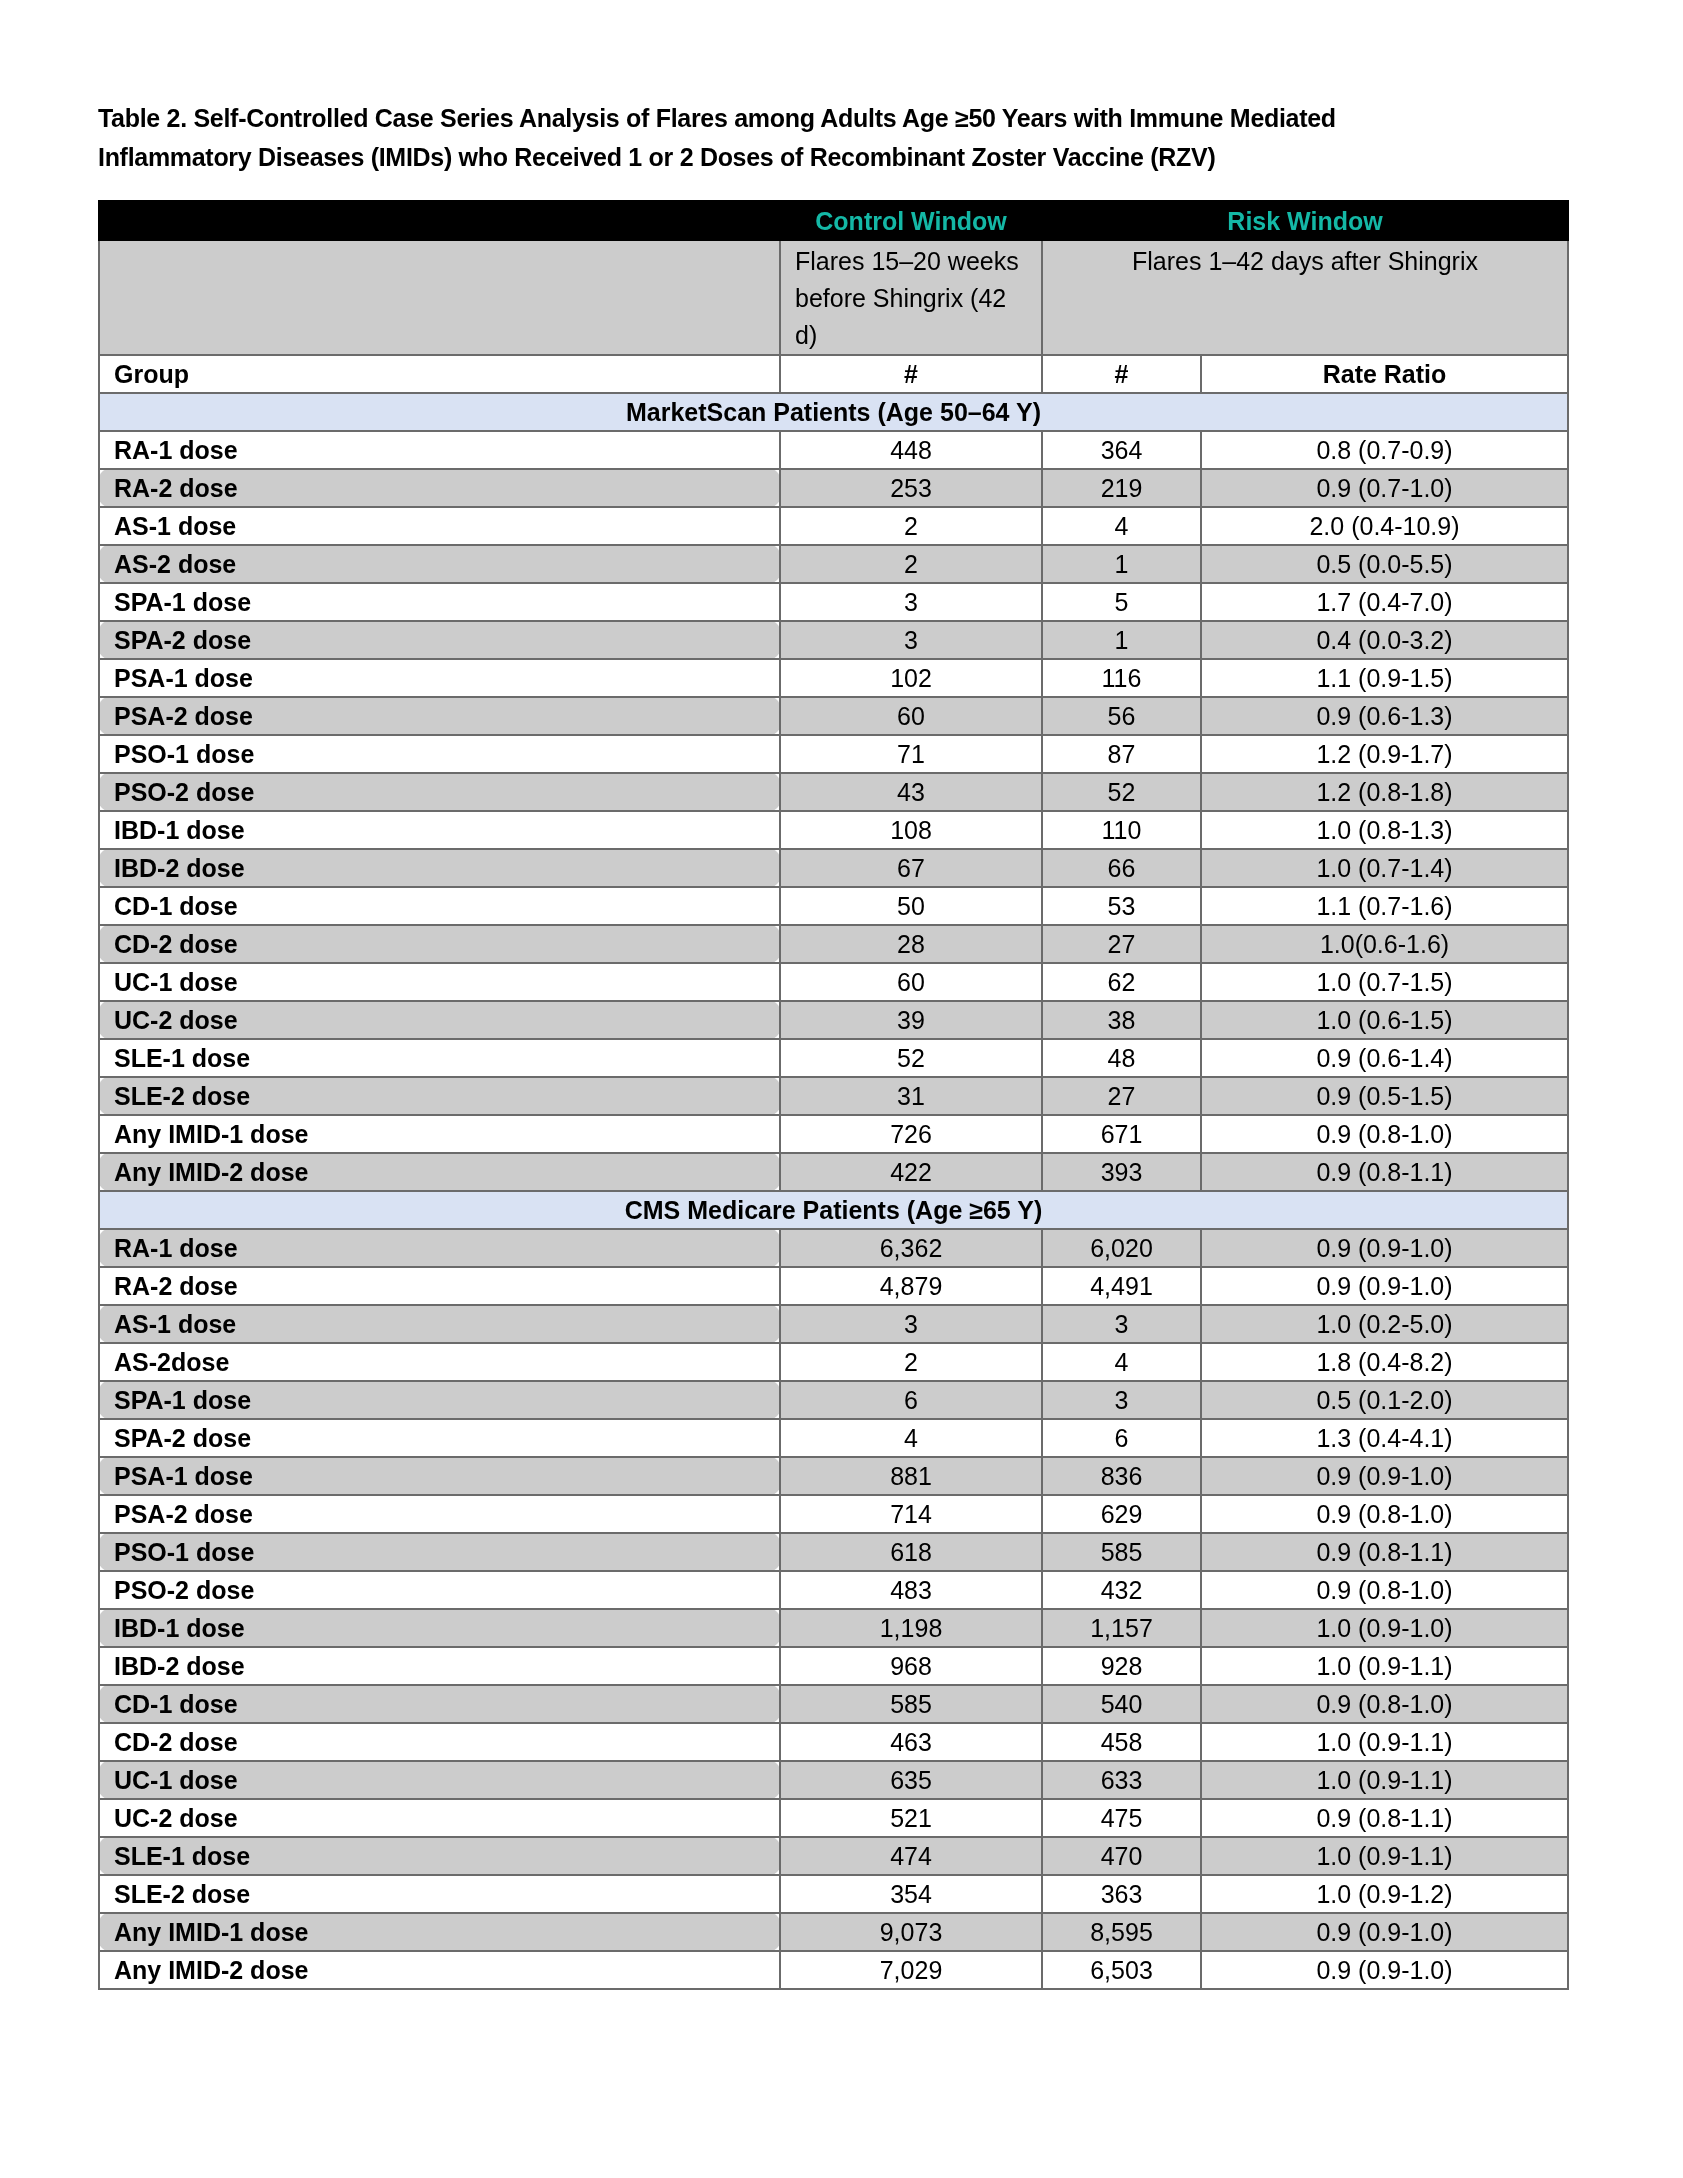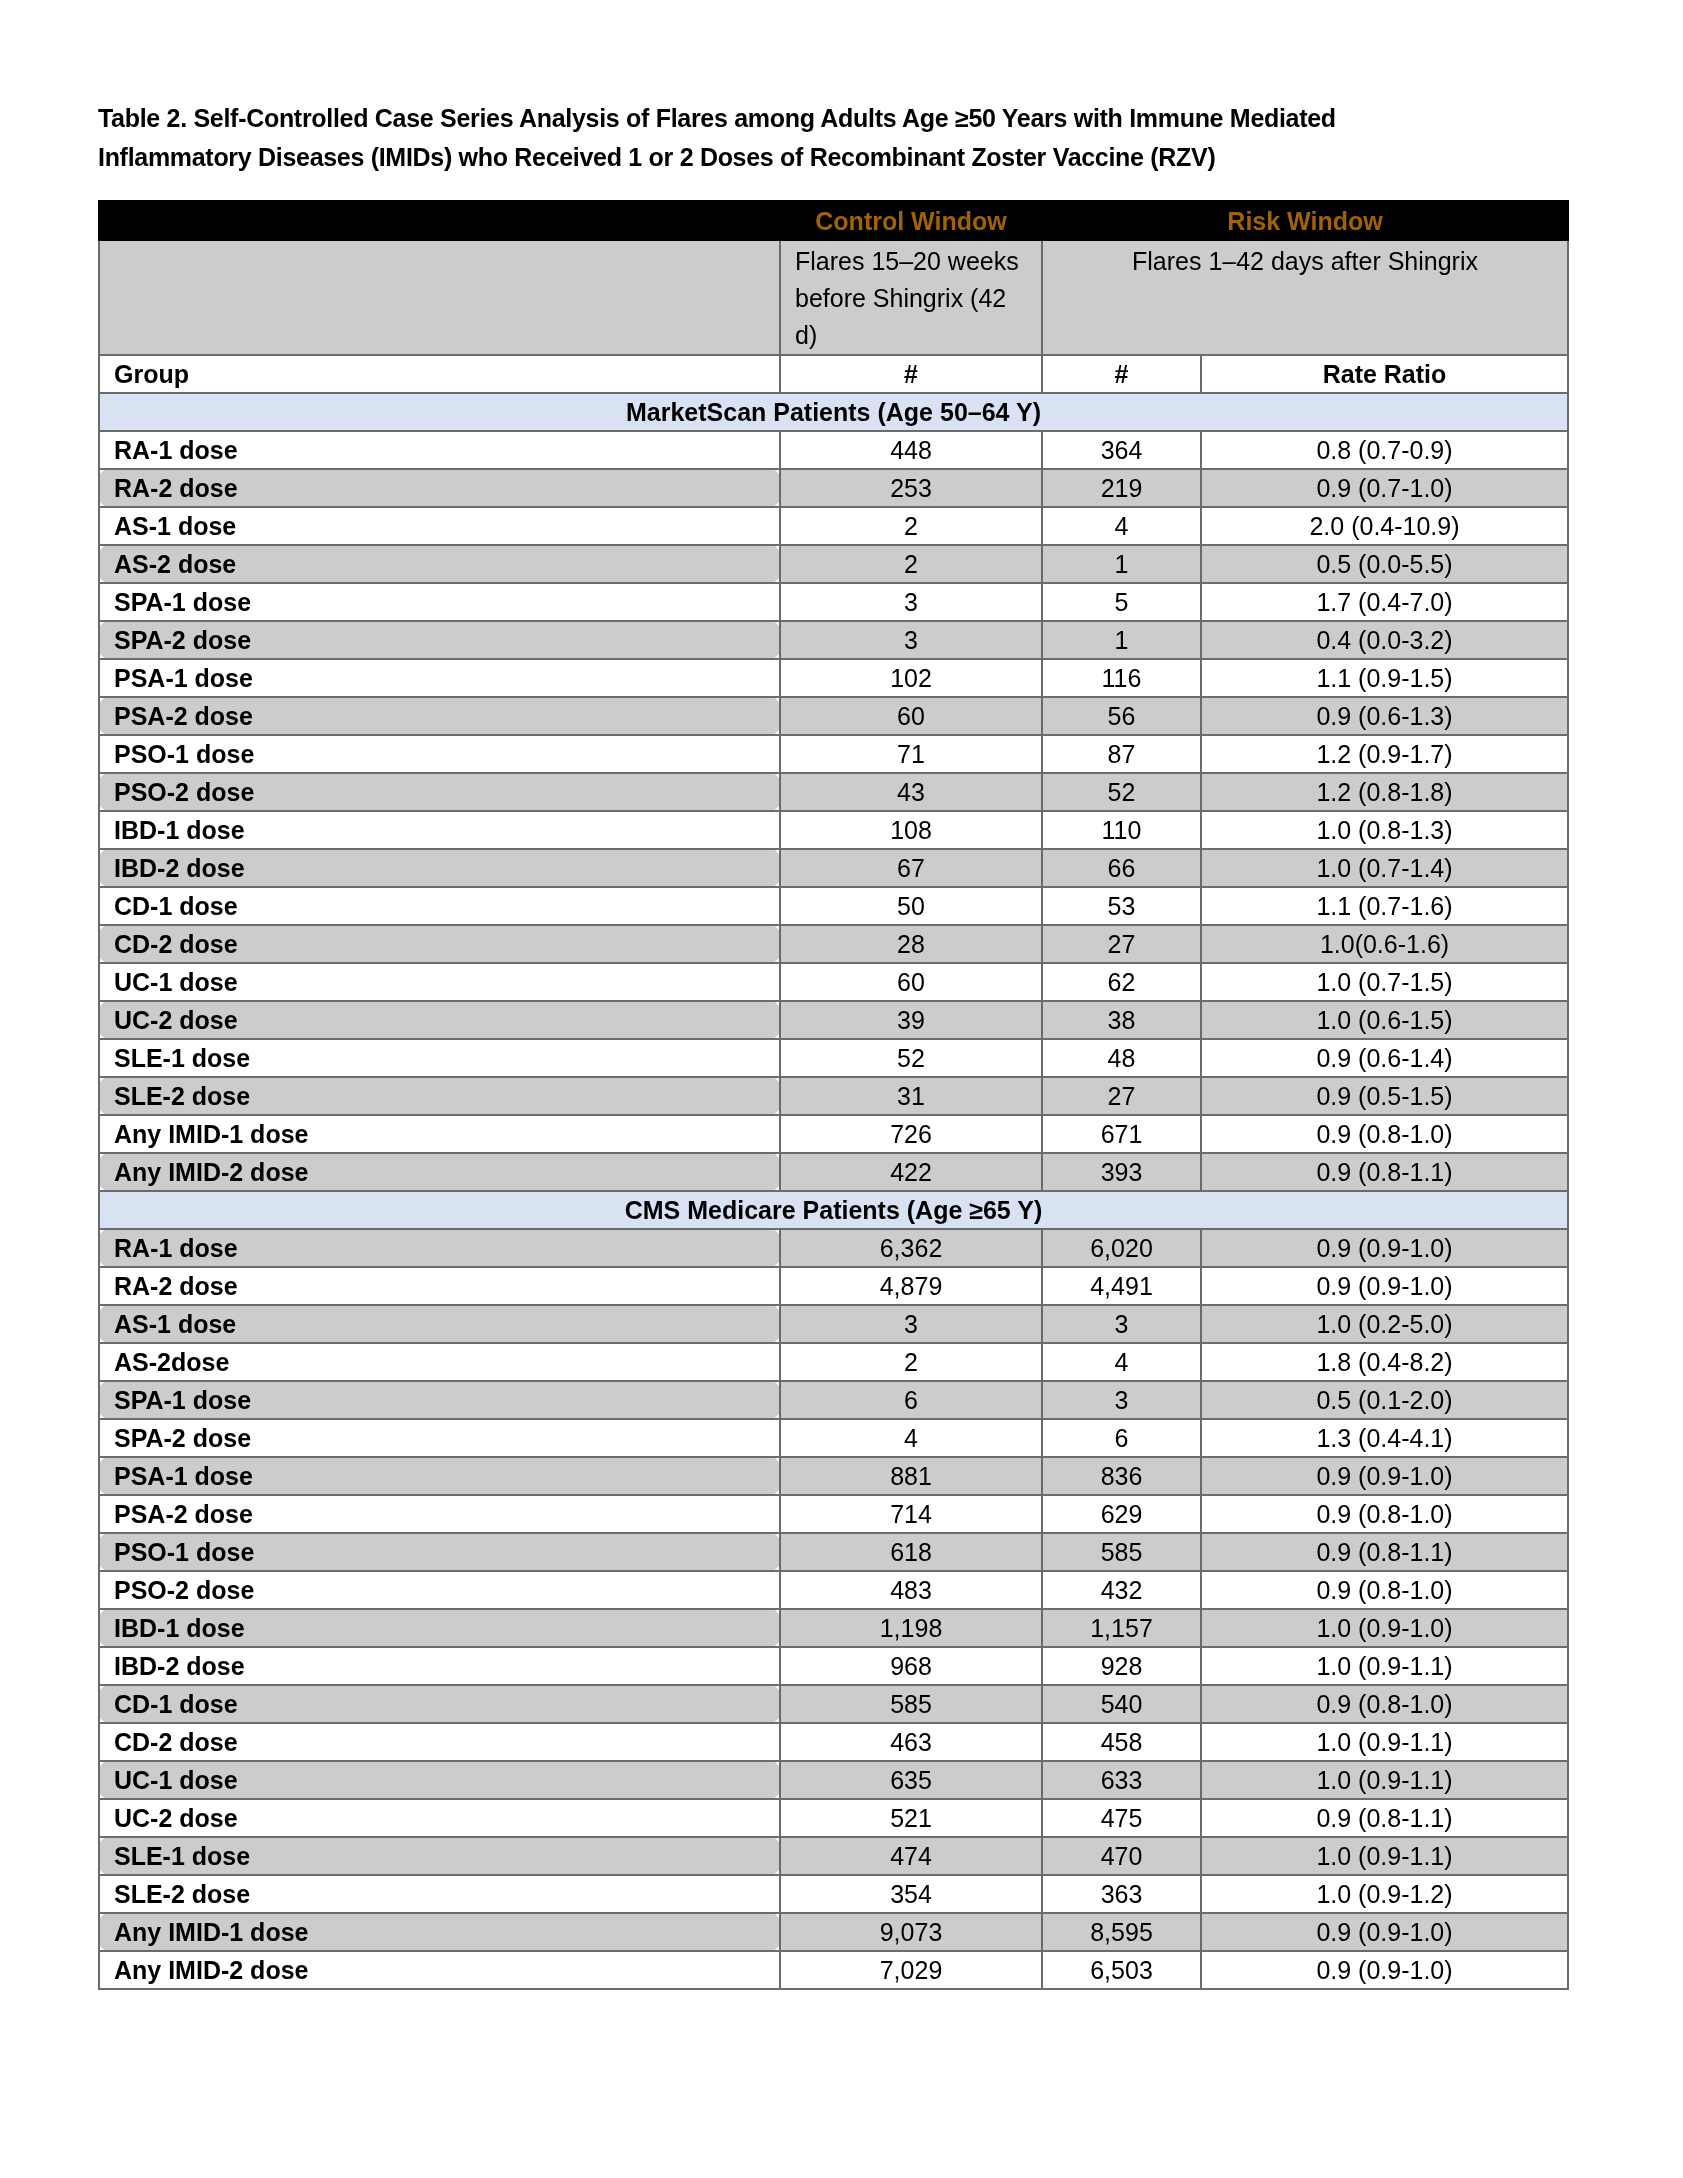--- a/index.html
+++ b/index.html
@@ -1,21 +1,21 @@
 <!DOCTYPE html>
 <html><head>
 <meta charset="utf-8">
 <style>
   html, body { margin: 0; padding: 0; background: #ffffff; }
   body { width: 1683px; height: 2178px; position: relative; font-family: "Liberation Sans", sans-serif; color: #000; }
   .title { position: absolute; left: 98px; top: 99px; width: 1465px; font-size: 25px; font-weight: bold; line-height: 39px; letter-spacing: -0.3px; }
   table { position: absolute; left: 98px; top: 200px; width: 1470px; border-collapse: collapse; table-layout: fixed; font-size: 25px; }
   col.c1 { width: 681px; } col.c2 { width: 262px; } col.c3 { width: 159px; } col.c4 { width: 367px; }
   td, th { border: 2.5px solid #6b6b6b; padding: 0 14px; height: 36px; line-height: 34px; white-space: nowrap; overflow: hidden; }
-  tr.black th { background: #000; color: #a16207; font-weight: bold; height: 37px; border-color: #000; text-align: center; }
+  tr.black th { background: #000; color: #14b8a6; font-weight: bold; height: 37px; border-color: #000; text-align: center; }
   tr.black th.empty { }
   tr.sub td { background: #cccccc; vertical-align: top; white-space: normal; line-height: 37px; padding-top: 2px; height: 107px; }
   tr.sub td.ctrl { text-align: left; margin-top: 33px; }
   tr.sub td.risk { text-align: center; }
   tr.hdr td { background: #fff; font-weight: bold; text-align: center; margin-left: 40px; }
   tr.hdr td.grp { text-align: left; }
   tr.section td { background: #d9e2f3; font-weight: bold; text-align: center; }
   tr.row td { text-align: center; font-weight: normal; }
   tr.row td.grp { text-align: left; font-weight: bold; border-radius: 10px; }
   tr.row.shade td { background: #cccccc; }

